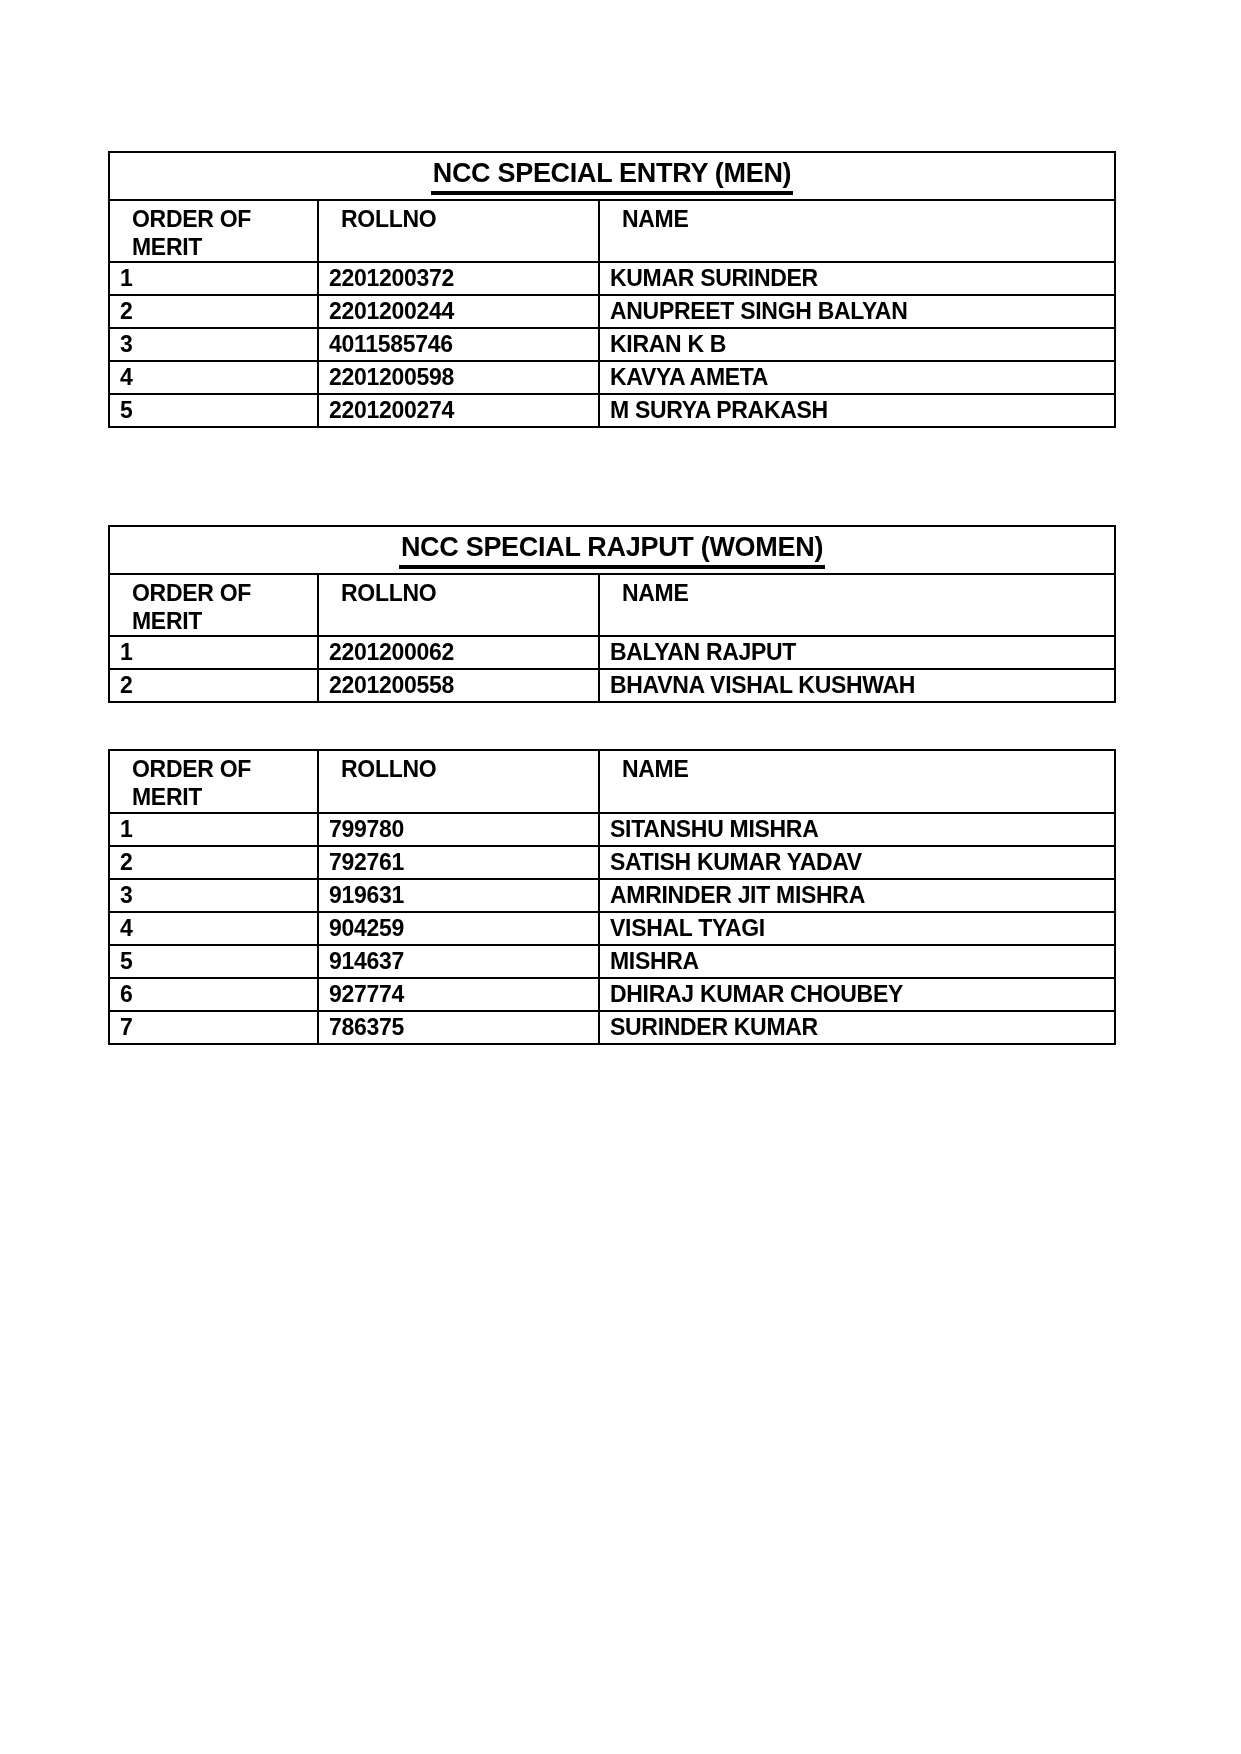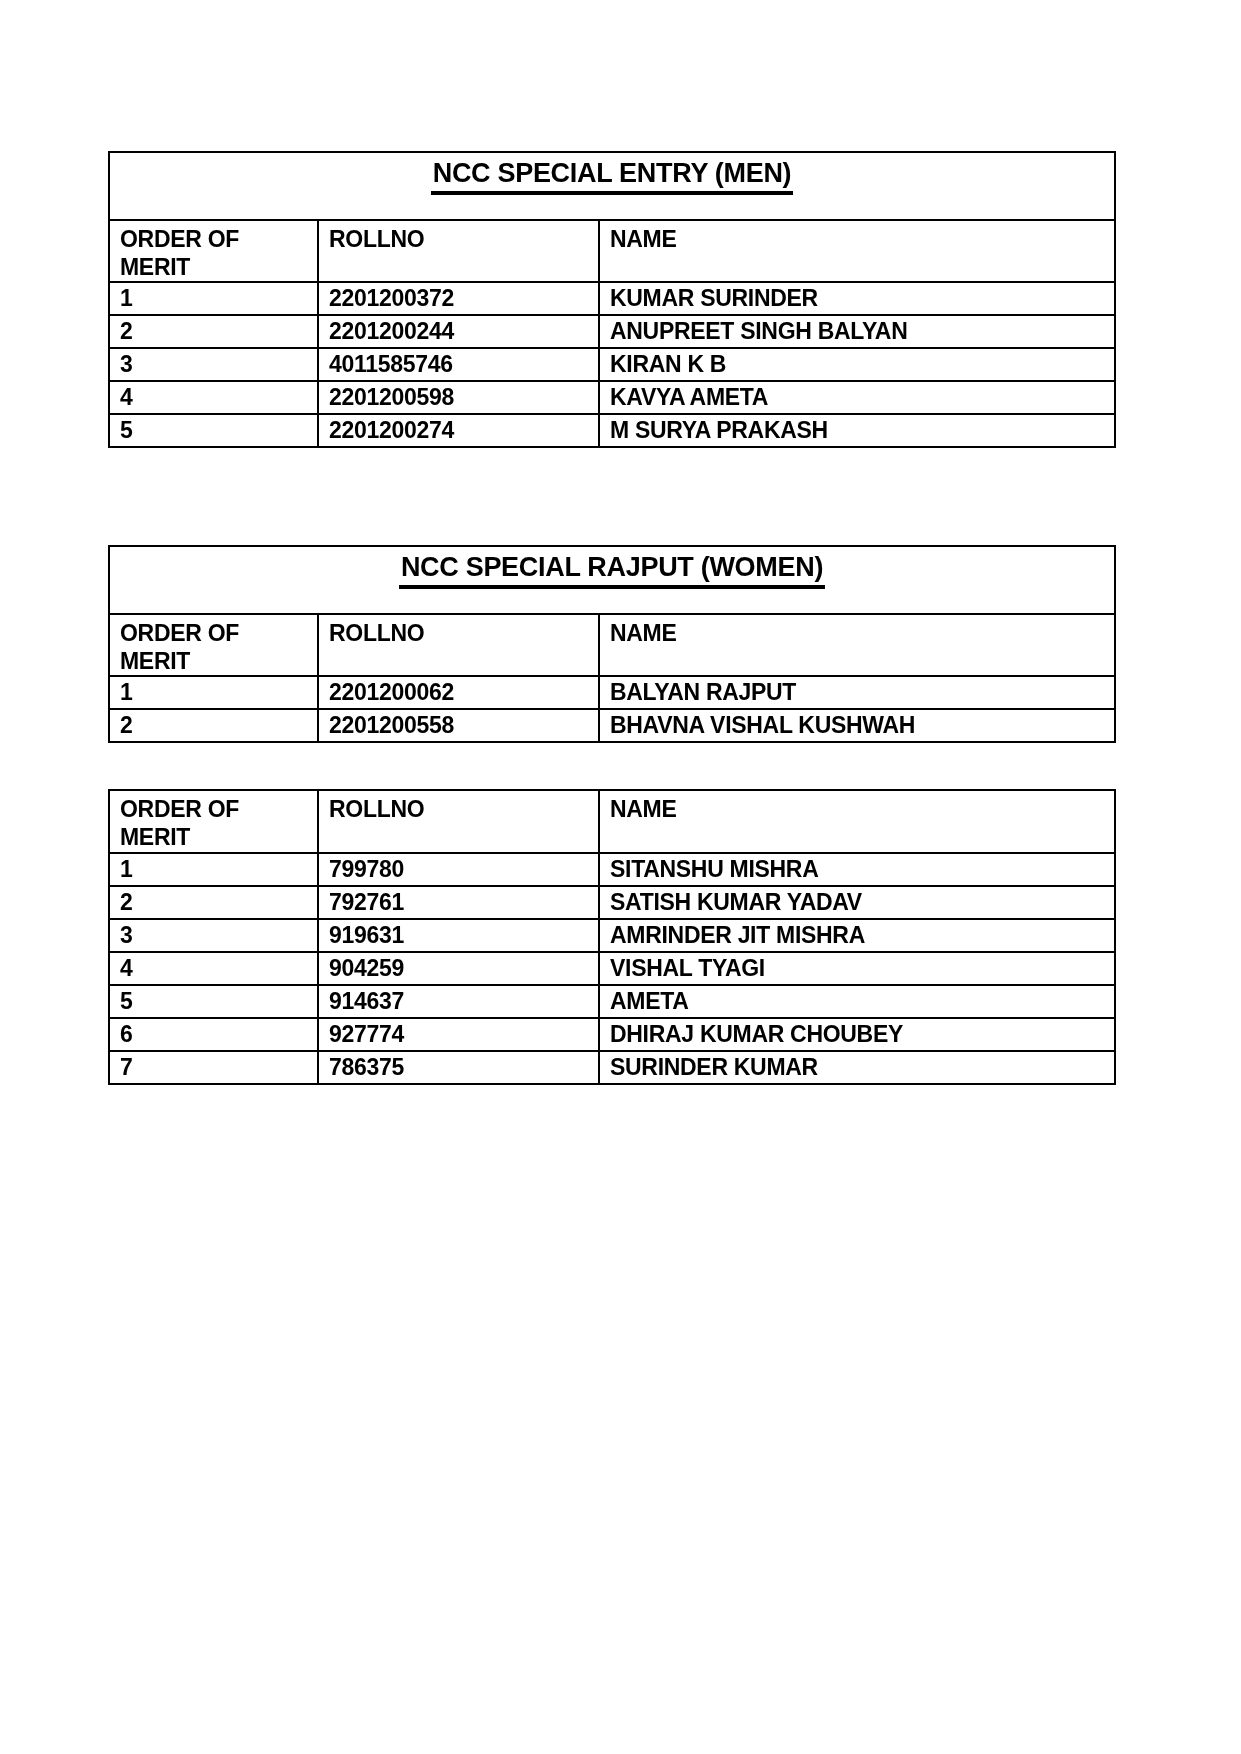--- a/index.html
+++ b/index.html
@@ -41,21 +41,21 @@
     border: 2px solid #000000;
     box-sizing: border-box;
     font-weight: bold;
     text-align: left;
     overflow: hidden;
     white-space: normal;
   }
 
   
   tr.title-row th {
-    height: 68px;
+    height: 48px;
     vertical-align: top;
     text-align: center;
     padding: 6px 4px 0 4px;
   }
   .title-text {
     display: inline-block;
     font-size: 27px;
     font-weight: bold;
     letter-spacing: -0.3px;
     line-height: 1.1;
@@ -69,21 +69,21 @@
   
   table.table-2 .title-text { font-size: 23px; }
 
   
   tr.header-row th {
     height: 60px;
     vertical-align: top;
     font-size: 23px;
     letter-spacing: -0.3px;
     line-height: 1.2;
-    padding: 5px 8px 0 10px;
+    padding: 5px 8px 0 22px;
   }
 
   
   tr.data-row td {
     height: 33px;
     vertical-align: middle;
     font-size: 23px;
     letter-spacing: -0.3px;
     line-height: 1.0;
     padding: 1px 6px 1px 10px;
@@ -200,21 +200,21 @@
     <td>AMRINDER JIT MISHRA</td>
   </tr>
           <tr class="data-row">
     <td>4</td>
     <td>904259</td>
     <td>VISHAL TYAGI</td>
   </tr>
           <tr class="data-row">
     <td>5</td>
     <td>914637</td>
-    <td>AMETA</td>
+    <td>MISHRA</td>
   </tr>
           <tr class="data-row">
     <td>6</td>
     <td>927774</td>
     <td>DHIRAJ KUMAR CHOUBEY</td>
   </tr>
           <tr class="data-row">
     <td>7</td>
     <td>786375</td>
     <td>SURINDER KUMAR</td>

